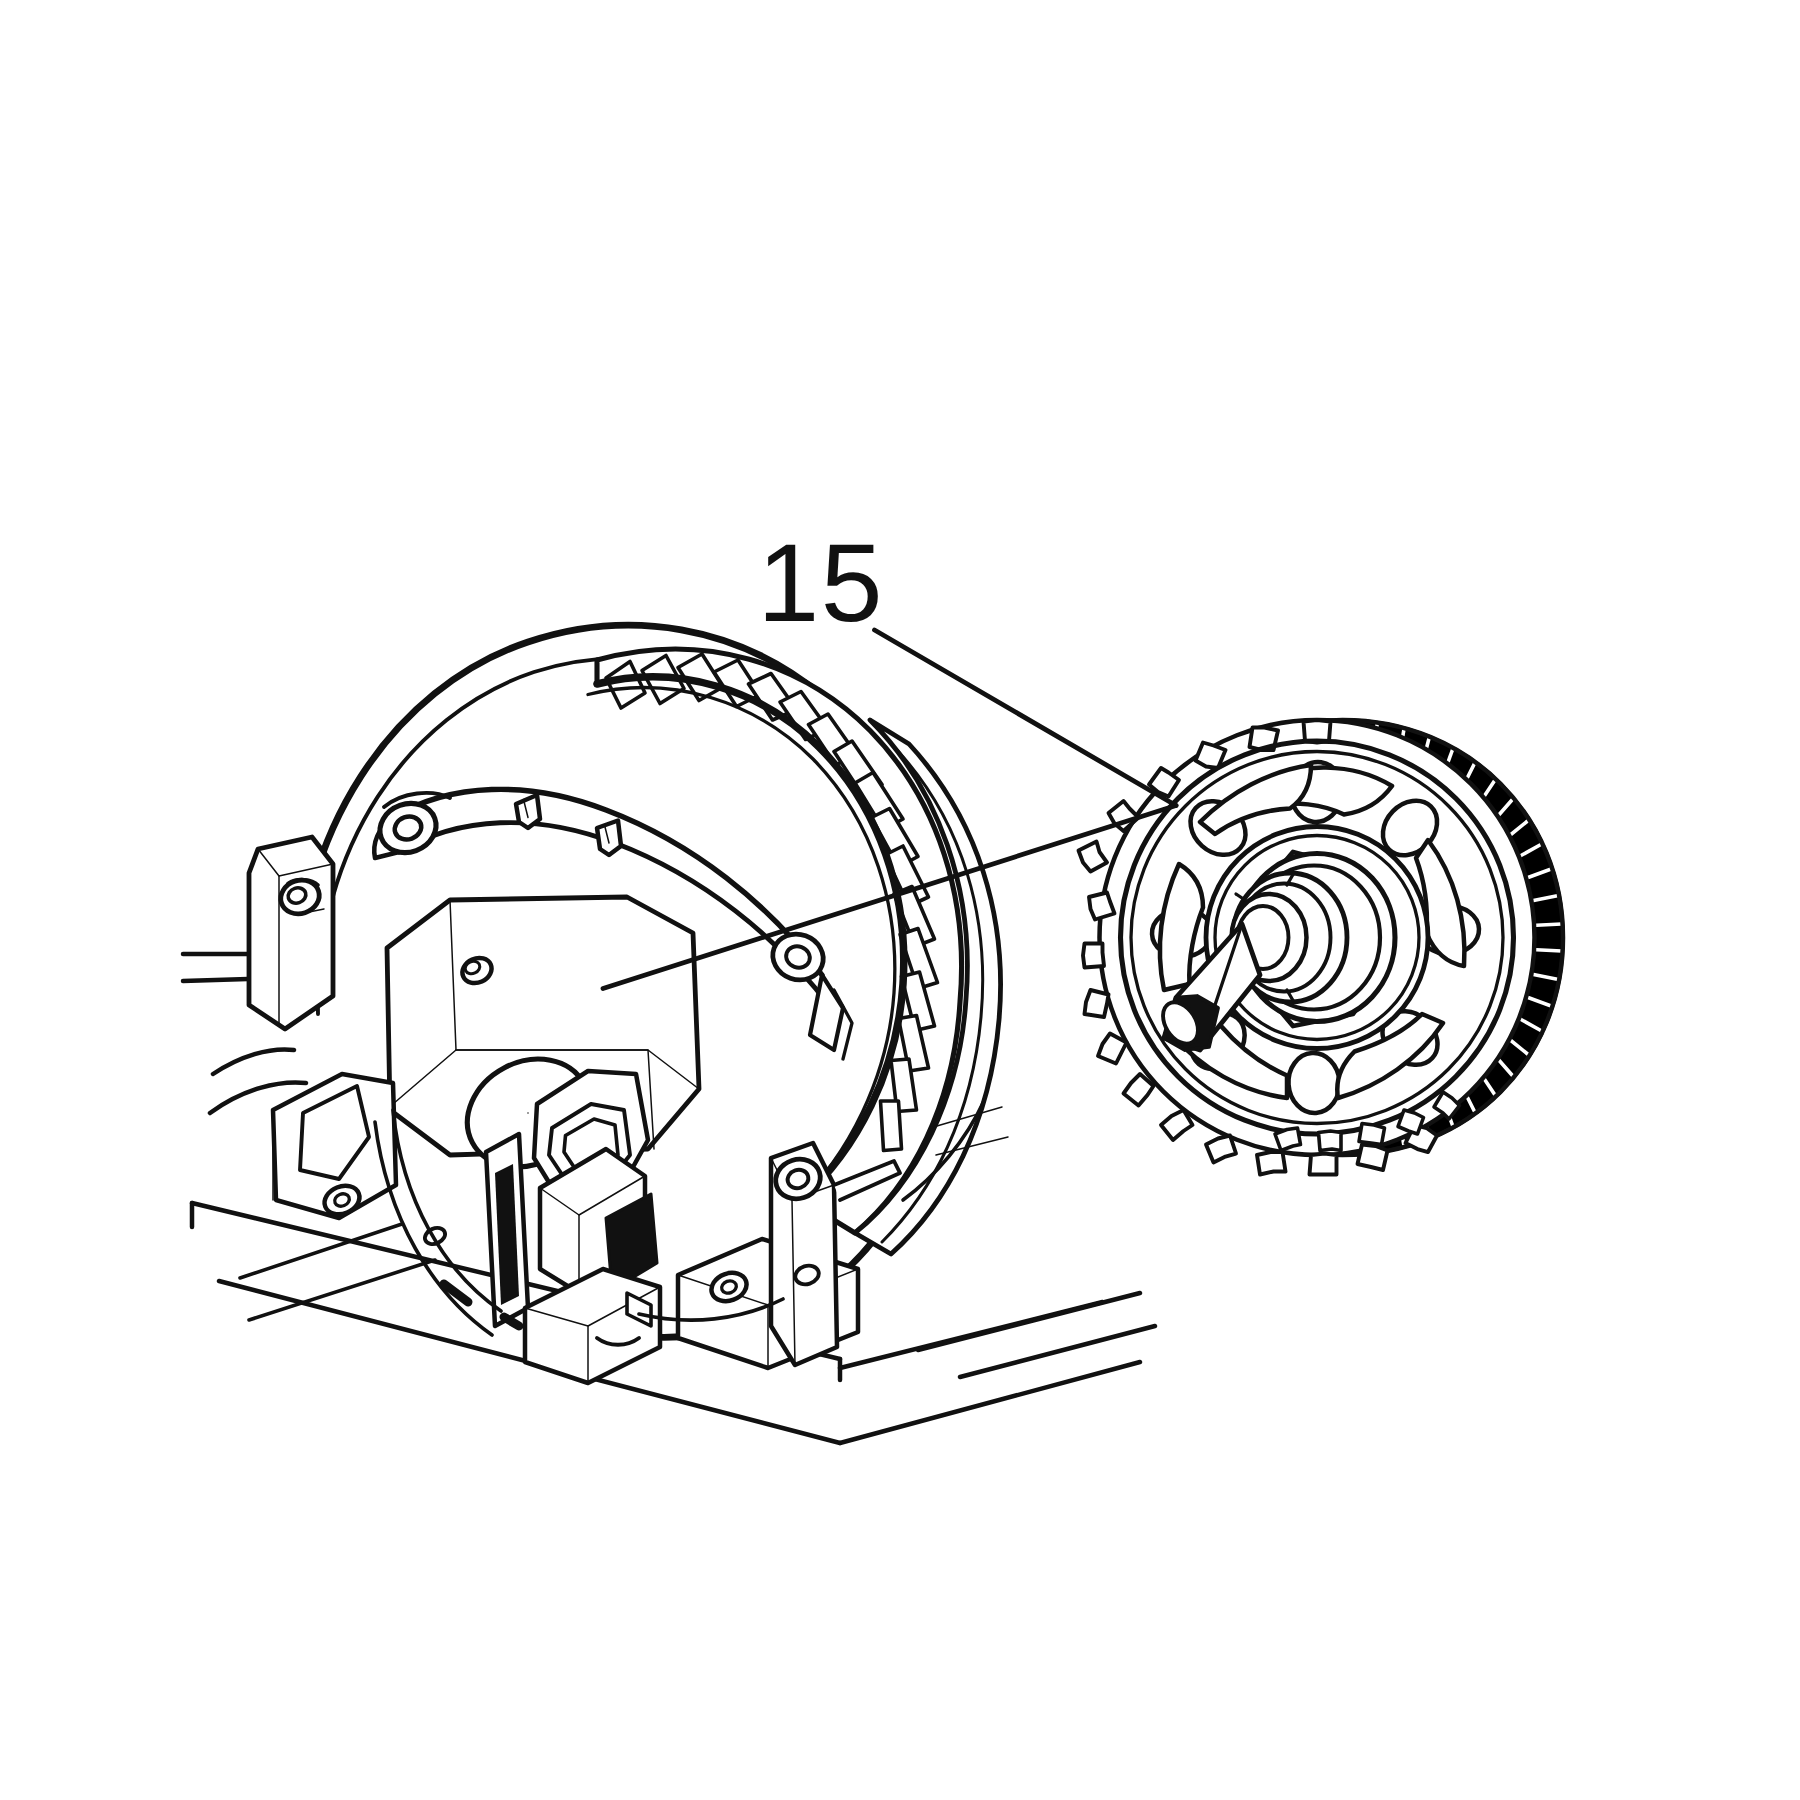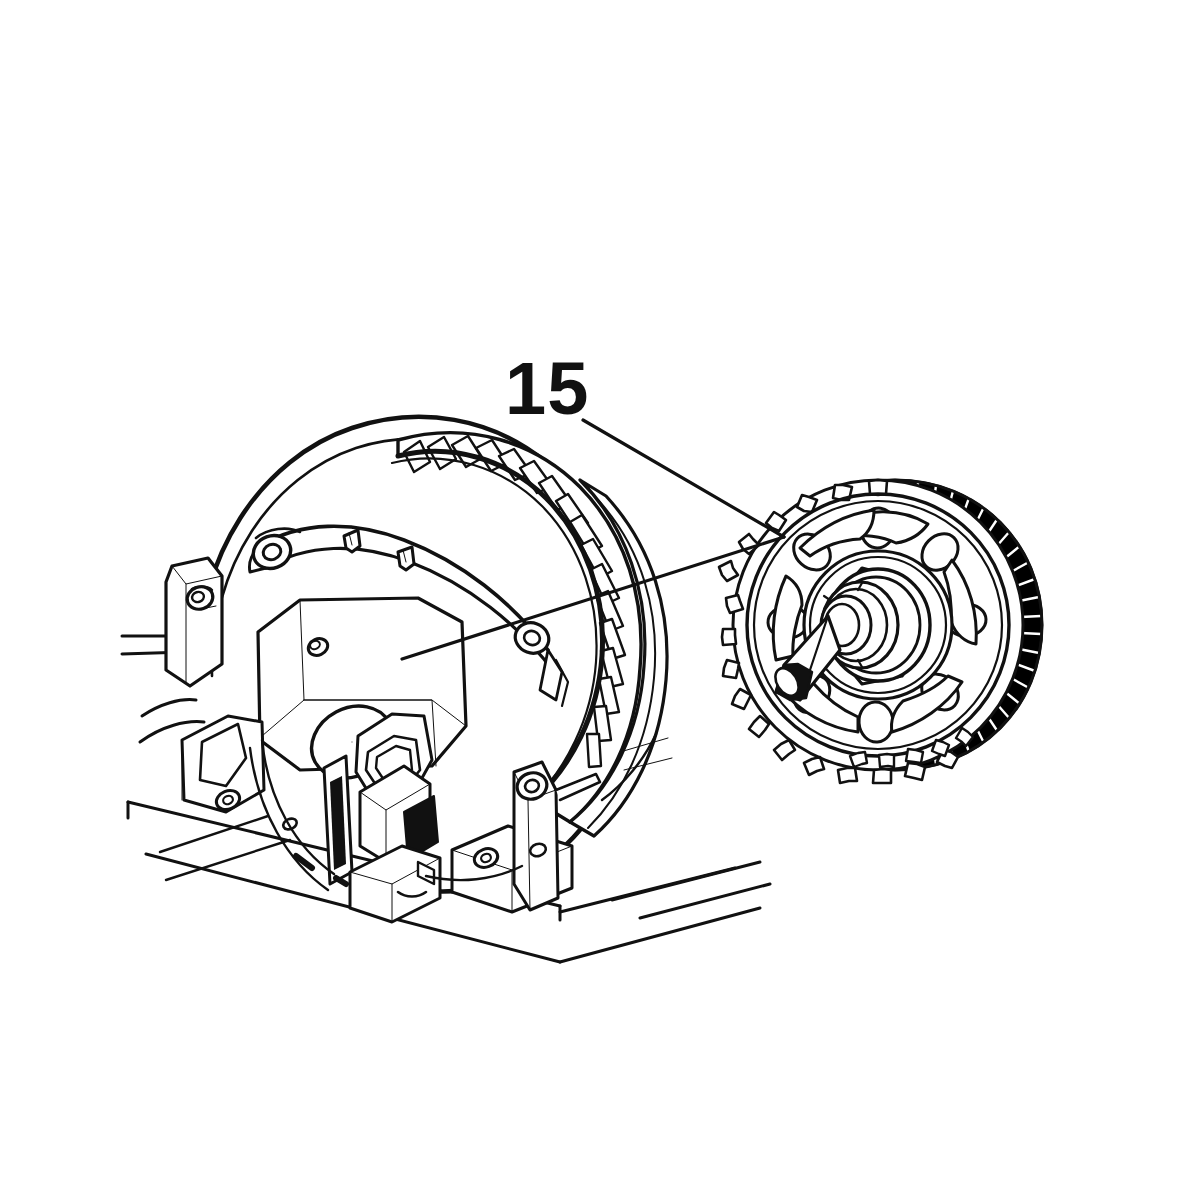--- a/index.html
+++ b/index.html
@@ -24,21 +24,21 @@
     position: absolute;
     inset: 0;
     width: 1200px;
     height: 1200px;
     display: block;
   }
   .callout-number {
     position: absolute;
     font-family: "Liberation Sans", sans-serif;
     font-size: 74px;
-    font-weight: 700;
+    font-weight: 400;
     line-height: 1;
     color: #111111;
     letter-spacing: 1px;
     white-space: nowrap;
     user-select: none;
   }
 </style>
 </head>
 <body>
 

